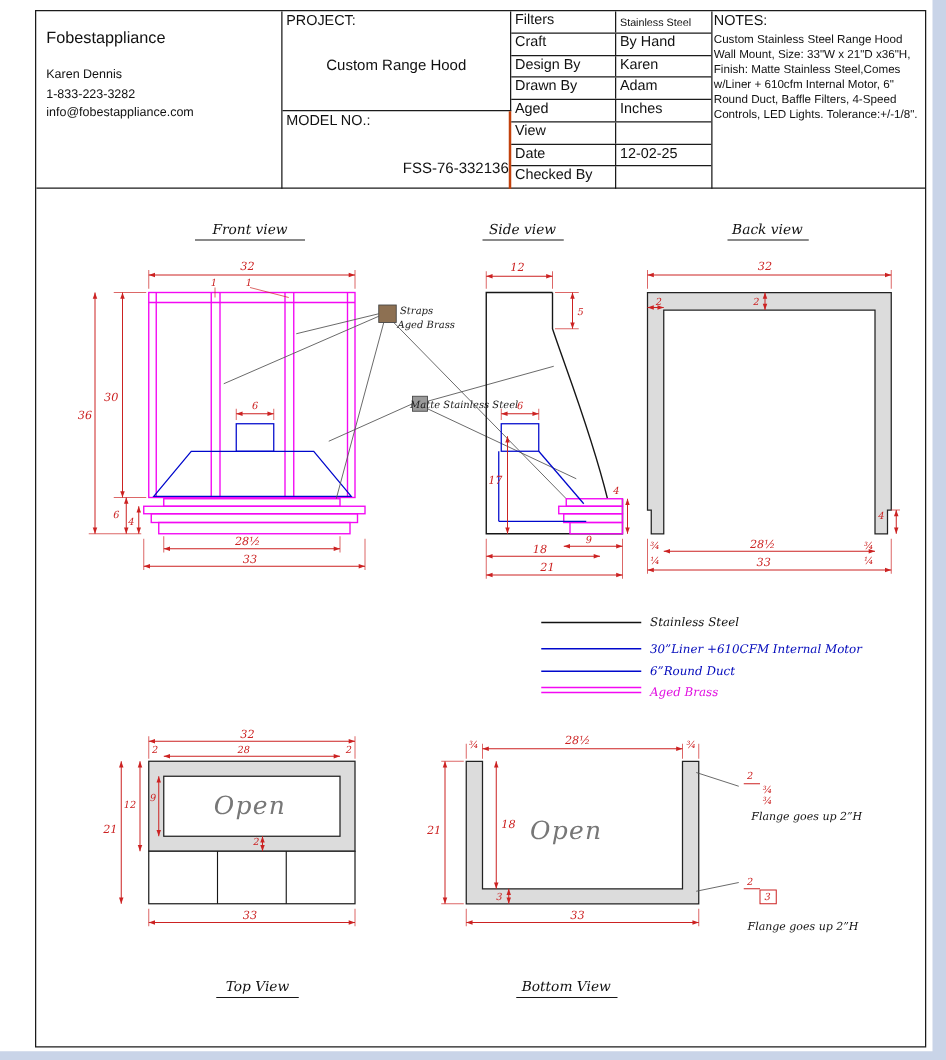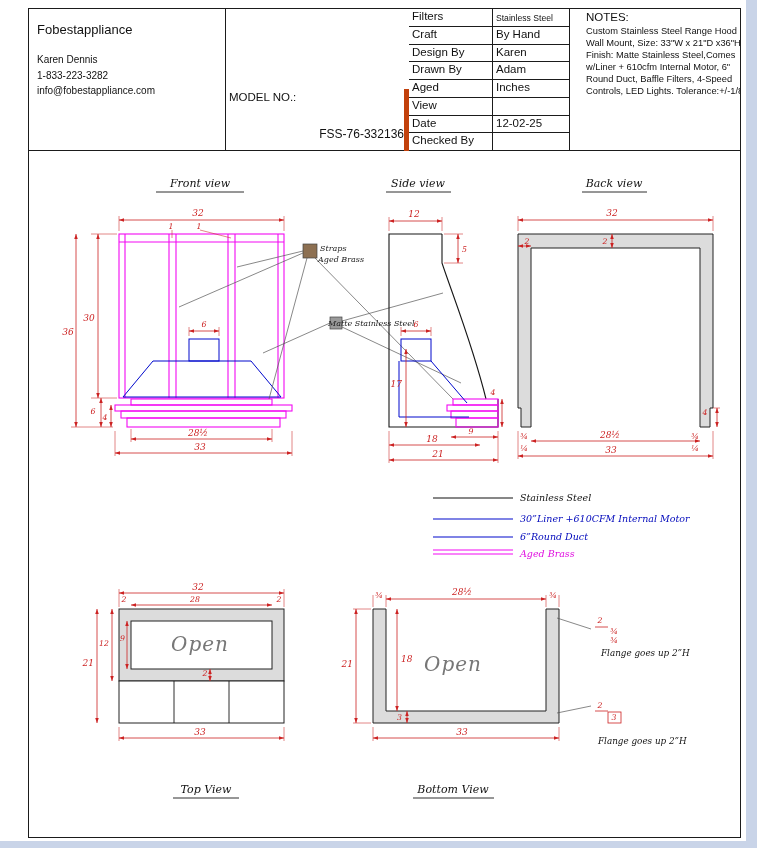--- a/index.html
+++ b/index.html
@@ -6,31 +6,31 @@
   html,body{width:757px;height:848px}
   body{position:relative;background:#ffffff;font-family:"Liberation Sans",sans-serif;color:#111;overflow:hidden}
   .strip-right{position:absolute;right:0;top:0;width:11px;height:100%;background:#c9d4e8}
   .strip-bottom{position:absolute;left:0;bottom:0;width:100%;height:7px;background:#c9d4e8}
   .sheet{position:absolute;left:28px;top:8px;width:713px;height:830px;border:1px solid #1b1b1b;background:#fff;overflow:hidden}
   .tb{position:absolute;left:0;top:0;width:711px;height:142px;border-bottom:1px solid #1b1b1b}
   .c-company{position:absolute;left:0;top:0;width:197px;height:142px;border-right:1px solid #1b1b1b}
   .co-name{font-size:13px;margin:13px 0 0 8px}
   .co-contact{font-size:10px;line-height:15.5px;margin:15px 0 0 8px}
   .c-project{position:absolute;left:197px;top:0;width:183px;height:80px;border-right:1px solid #1b1b1b;border-bottom:1px solid #1b1b1b}
-  .c-model{position:absolute;left:197px;top:80px;width:183px;height:62px;border-right:5px solid #c2410c}
+  .c-model{position:absolute;left:197px;top:80px;width:183px;height:62px;border-right:2px solid #c2410c}
   .proj-label{font-size:11.5px;padding:2px 3px}
   .proj-name{font-size:12px;text-align:center;margin-top:20px}
   .model-name{font-size:12px;text-align:right;margin-top:22px}
   .c-fields{position:absolute;left:380px;top:0;width:161px;height:142px;border-right:1px solid #1b1b1b}
   .frow{display:flex;height:17.75px;border-bottom:1px solid #1b1b1b}
   .frow:last-child{border-bottom:none}
   .flabel{width:84px;border-right:1px solid #1b1b1b;font-size:11.5px;padding:1px 3px;white-space:nowrap}
   .fvalue{width:76px;font-size:11.5px;padding:1px 3px;white-space:nowrap}
   .fvalue.small{font-size:8.6px;padding-top:4px}
-  .c-notes{position:absolute;left:553px;top:0;width:172px;height:142px;padding:2px 4px}
+  .c-notes{position:absolute;left:538px;top:0;width:172px;height:142px;padding:2px 4px}
   .notes-label{font-size:11.5px}
   .notes-text{font-size:9.3px;line-height:12.1px;margin-top:2px}
   .drawing{position:absolute;left:0;top:142px}
   svg text{font-family:"DejaVu Serif",serif}
   .vt{font-size:11px;font-style:italic;text-anchor:middle;fill:#111}
   .dt{font-size:9px;font-style:italic;fill:#c22;text-anchor:middle}
   .s8{font-size:7.8px}
   .ae{text-anchor:end}
   .as{text-anchor:start}
   .ct{font-size:8px;font-style:italic;fill:#222;text-anchor:start}
@@ -57,20 +57,24 @@
 
   <div class="tb">
     <div class="c-company">
       <div class="co-name">Fobestappliance</div>
       <div class="co-contact">
         <div>Karen Dennis</div>
         <div>1-833-223-3282</div>
         <div>info@fobestappliance.com</div>
       </div>
     </div>
+    <div class="c-project">
+      <div class="proj-label">PROJECT:</div>
+      <div class="proj-name">Custom Range Hood</div>
+    </div>
     <div class="c-model">
       <div class="proj-label">MODEL NO.:</div>
       <div class="model-name">FSS-76-332136</div>
     </div>
     <div class="c-fields">
       <div class="frow">
         <div class="flabel">Filters</div>
         <div class="fvalue small">Stainless Steel</div>
       </div>
       <div class="frow">

